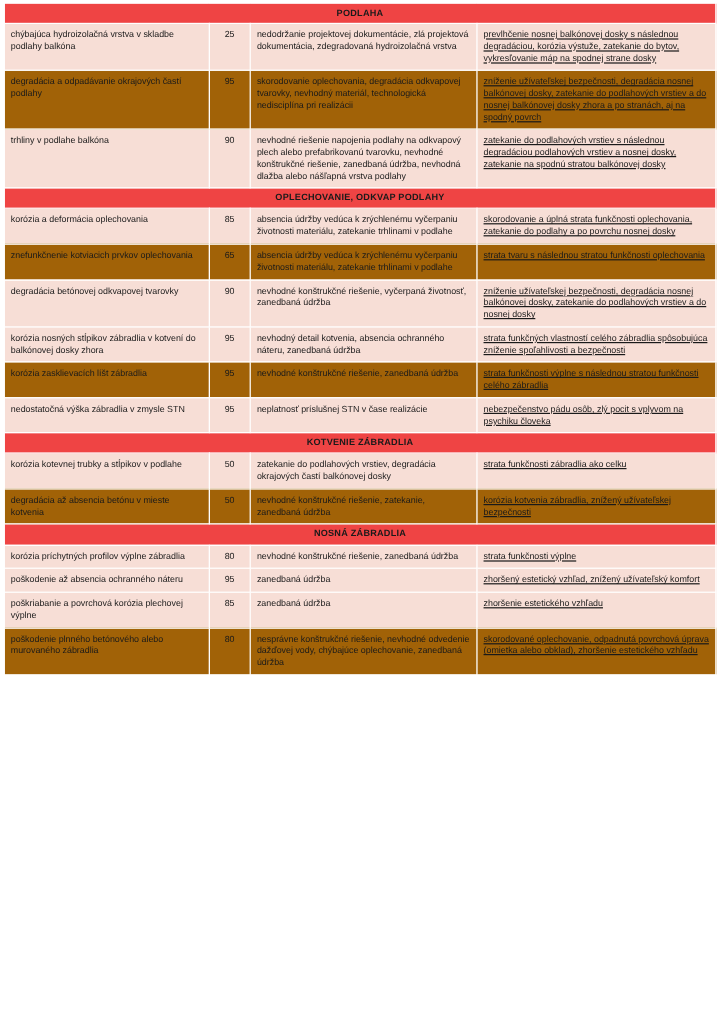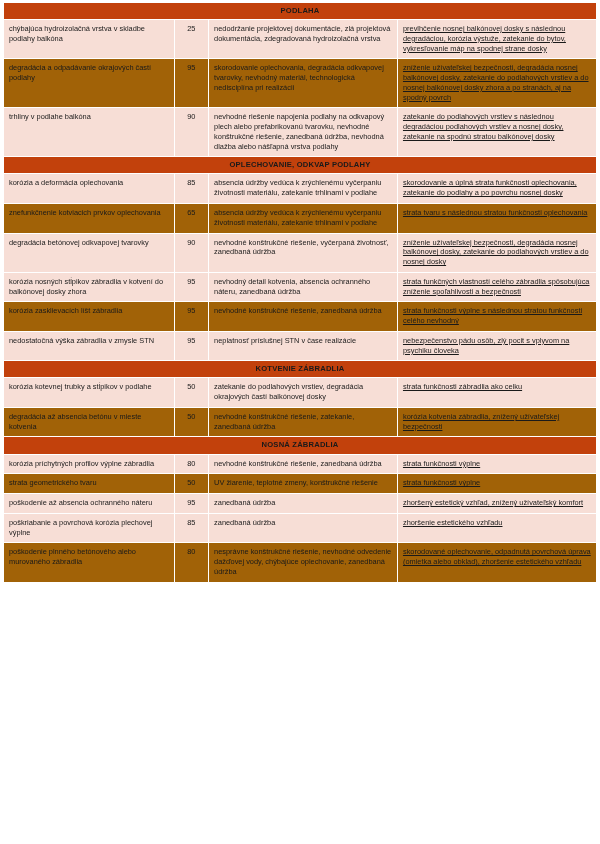--- a/index.html
+++ b/index.html
@@ -23,21 +23,21 @@
     table-layout: fixed;
     font-size: 7.4px;
     line-height: 1.32;
   }
   table.defects td {
     border: 1px solid #ffffff;
     vertical-align: top;
     padding: 4px 5px 5px 5px;
   }
   tr.section td {
-    background: #c2410c;
+    background: #ef4444;
     text-align: center;
     font-weight: bold;
     font-size: 7.6px;
     letter-spacing: 0.2px;
     padding: 3px 4px 3px 4px;
     color: #1a1a1a;
   }
   tr.data td {
     background: #f7ded6;
   }
@@ -109,21 +109,21 @@
         <tr class="data">
           <td class="c-desc">korózia nosných stĺpikov zábradlia v kotvení do balkónovej dosky zhora</td>
           <td class="c-score">95</td>
           <td class="c-cause">nevhodný detail kotvenia, absencia ochranného náteru, zanedbaná údržba</td>
           <td class="c-effect">strata funkčných vlastností celého zábradlia spôsobujúca zníženie spoľahlivosti a bezpečnosti</td>
         </tr>
         <tr class="data alt">
           <td class="c-desc">korózia zasklievacích líšt zábradlia</td>
           <td class="c-score">95</td>
           <td class="c-cause">nevhodné konštrukčné riešenie, zanedbaná údržba</td>
-          <td class="c-effect">strata funkčnosti výplne s následnou stratou funkčnosti celého nevhodný</td>
+          <td class="c-effect">strata funkčnosti výplne s následnou stratou funkčnosti celého zábradlia</td>
         </tr>
         <tr class="data">
           <td class="c-desc">nedostatočná výška zábradlia v zmysle STN</td>
           <td class="c-score">95</td>
           <td class="c-cause">neplatnosť príslušnej STN v čase realizácie</td>
           <td class="c-effect">nebezpečenstvo pádu osôb, zlý pocit s vplyvom na psychiku človeka</td>
         </tr>
         <tr class="section">
           <td colspan="4">KOTVENIE ZÁBRADLIA</td>
         </tr>
@@ -141,26 +141,20 @@
         </tr>
         <tr class="section">
           <td colspan="4">NOSNÁ ZÁBRADLIA</td>
         </tr>
         <tr class="data">
           <td class="c-desc">korózia príchytných profilov výplne zábradlia</td>
           <td class="c-score">80</td>
           <td class="c-cause">nevhodné konštrukčné riešenie, zanedbaná údržba</td>
           <td class="c-effect">strata funkčnosti výplne</td>
         </tr>
-        <tr class="data alt">
-          <td class="c-desc">strata geometrického tvaru</td>
-          <td class="c-score">50</td>
-          <td class="c-cause">UV žiarenie, teplotné zmeny, konštrukčné riešenie</td>
-          <td class="c-effect">strata funkčnosti výplne</td>
-        </tr>
         <tr class="data">
           <td class="c-desc">poškodenie až absencia ochranného náteru</td>
           <td class="c-score">95</td>
           <td class="c-cause">zanedbaná údržba</td>
           <td class="c-effect">zhoršený estetický vzhľad, znížený užívateľský komfort</td>
         </tr>
         <tr class="data">
           <td class="c-desc">poškriabanie a povrchová korózia plechovej výplne</td>
           <td class="c-score">85</td>
           <td class="c-cause">zanedbaná údržba</td>

